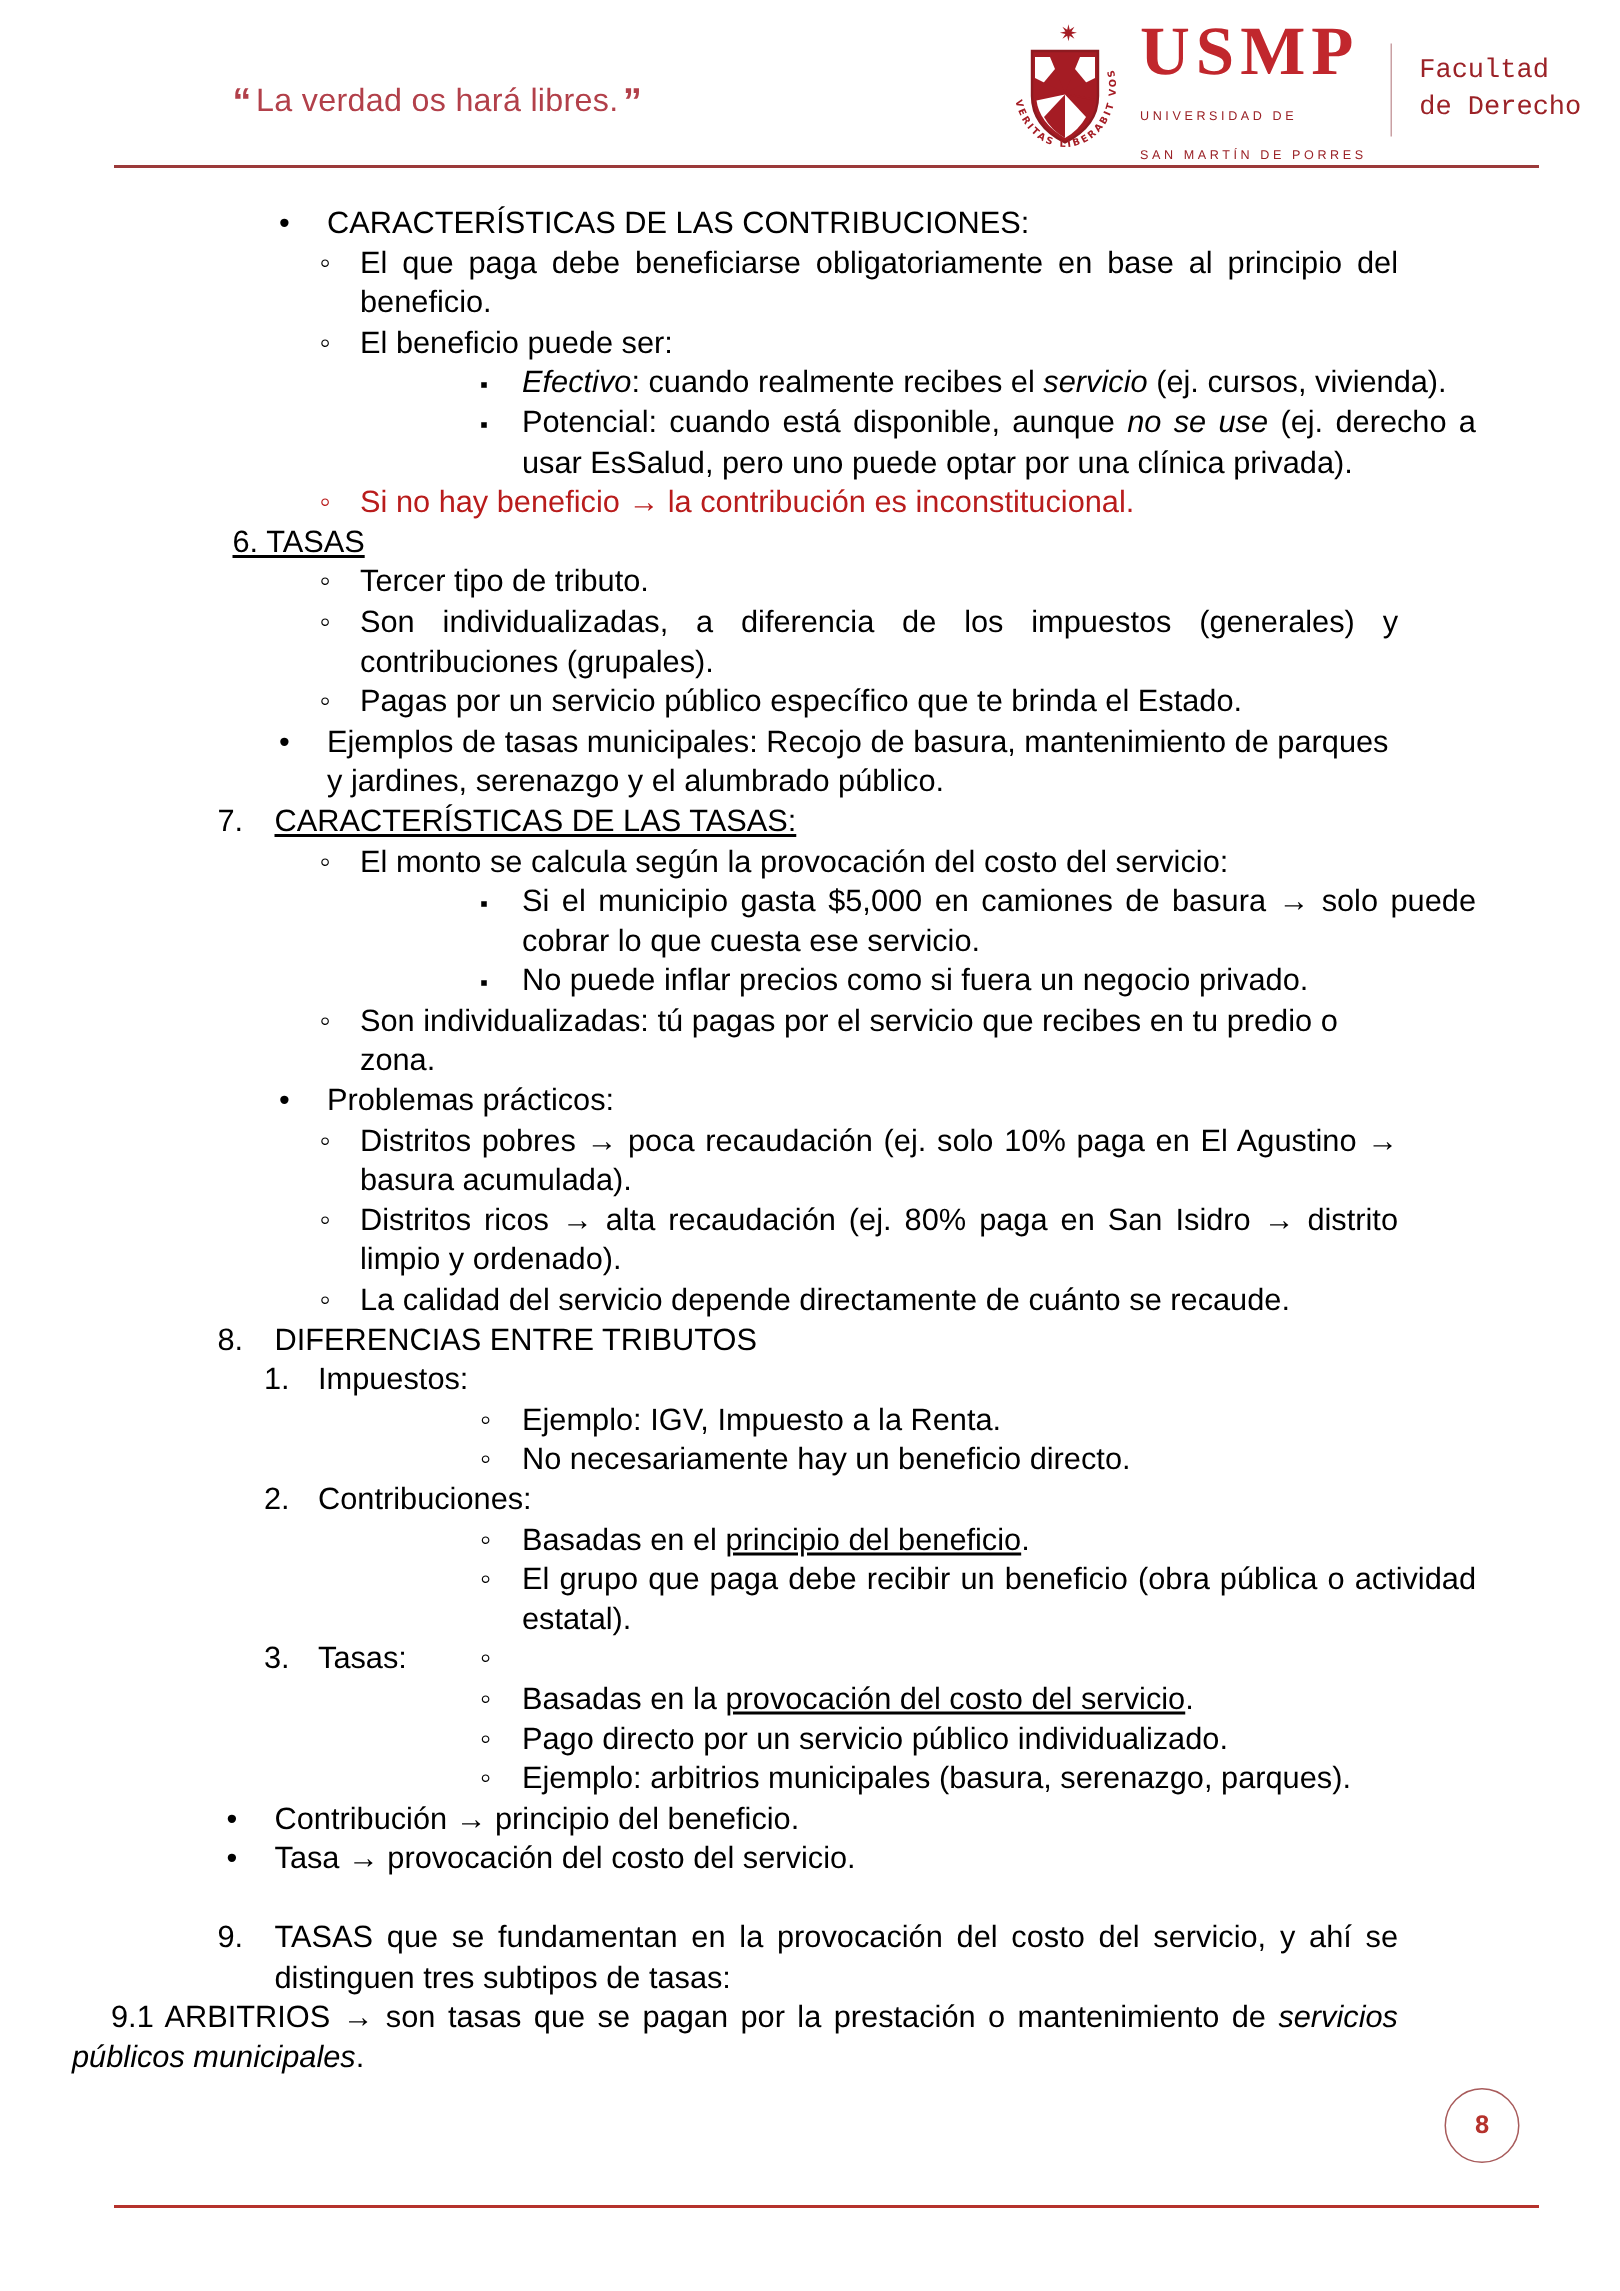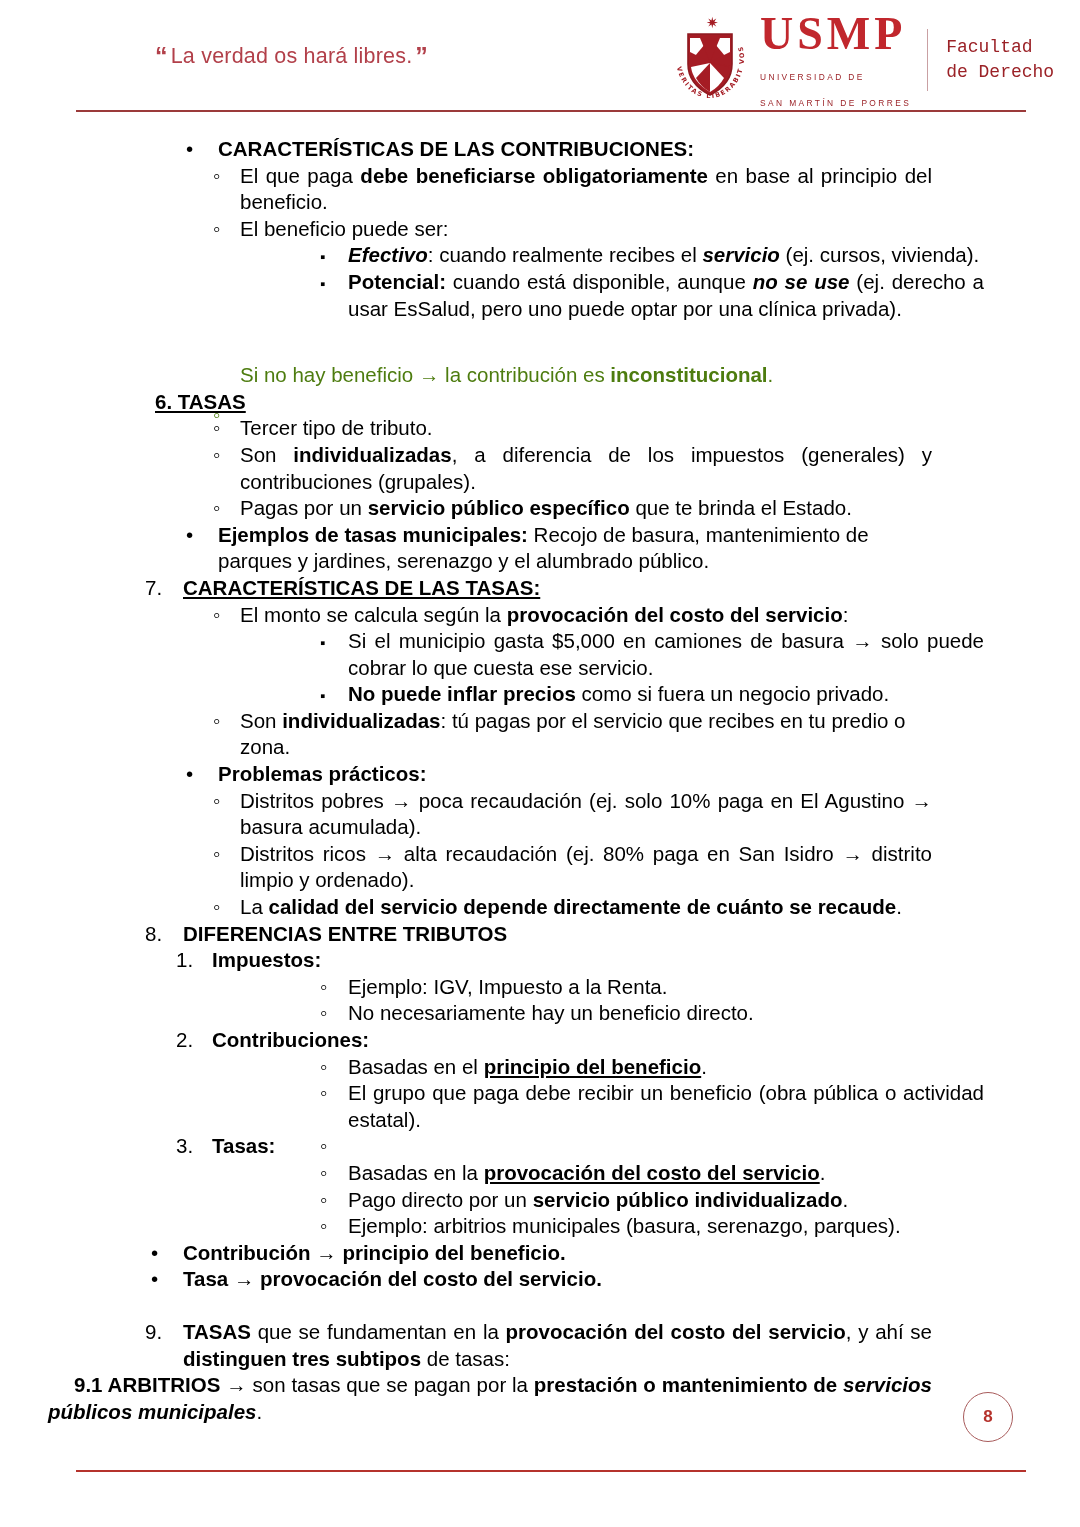--- a/index.html
+++ b/index.html
@@ -28,21 +28,21 @@
   
   .header {
     position: absolute;
     left: 0; top: 0;
     width: 1080px;
     height: 120px;
   }
   .header-quote {
     position: absolute;
     left: 152px;
-    top: 42px;
+    top: 54px;
     font-size: 21.5px;
     color: #b2404a;
     letter-spacing: 0.2px;
     white-space: nowrap;
     font-family: "Liberation Sans", sans-serif;
   }
   .header-quote .qmark {
     font-size: 25px;
     font-weight: 700;
     vertical-align: -2px;
@@ -170,24 +170,24 @@
     position: absolute;
     display: inline-block;
     text-align: left;
   }
 
   
   .b-disc::before { content: "\2022"; }
   .b-circ::before { content: "\25E6"; font-size: 21px; }
   .b-sq::before   { content: "\25AA"; font-size: 15px; }
 
-  b, strong { font-weight: 700; }
+  b, strong { font-weight: 400; }
   i, em { font-style: italic; }
   u { text-decoration: underline; }
-  .red { color: #4d7c0f; margin-top: 40px; }
+  .red { color: #b91c1c; }
   .hdr-ul { text-decoration: underline; text-underline-offset: 2px; }
 
   
   .lvl1 { margin-left: 218px; margin-right: 148px; }   
   .lvl2 { margin-left: 240px; margin-right: 148px; }   
   .lvl3 { margin-left: 348px; margin-right: 96px; }   
   .lvl-num1 { margin-left: 183px; margin-right: 148px; } 
   .lvl-num2 { margin-left: 212px; margin-right: 148px; } 
   .lvl-sec  { margin-left: 155px; margin-right: 148px; } 
   .lvl-b0   { margin-left: 183px; margin-right: 148px; } 

